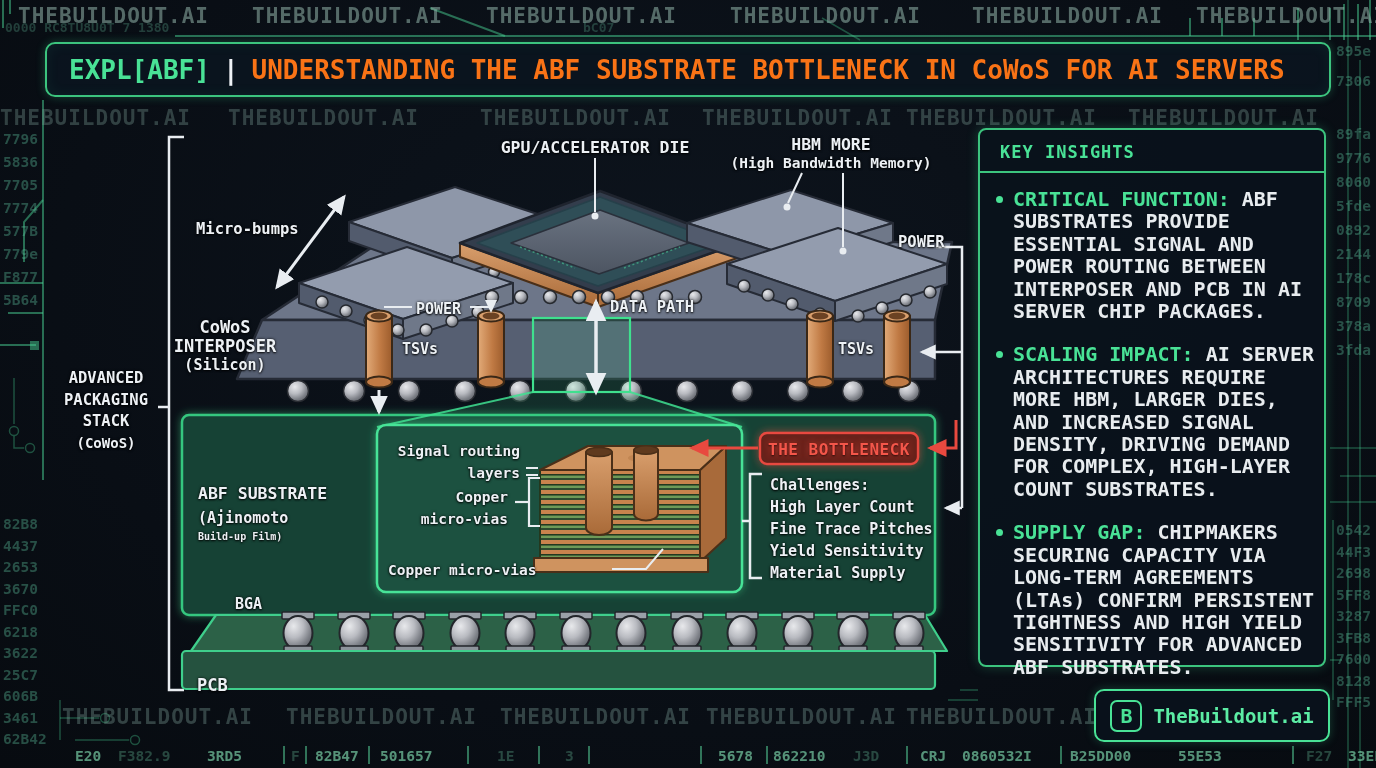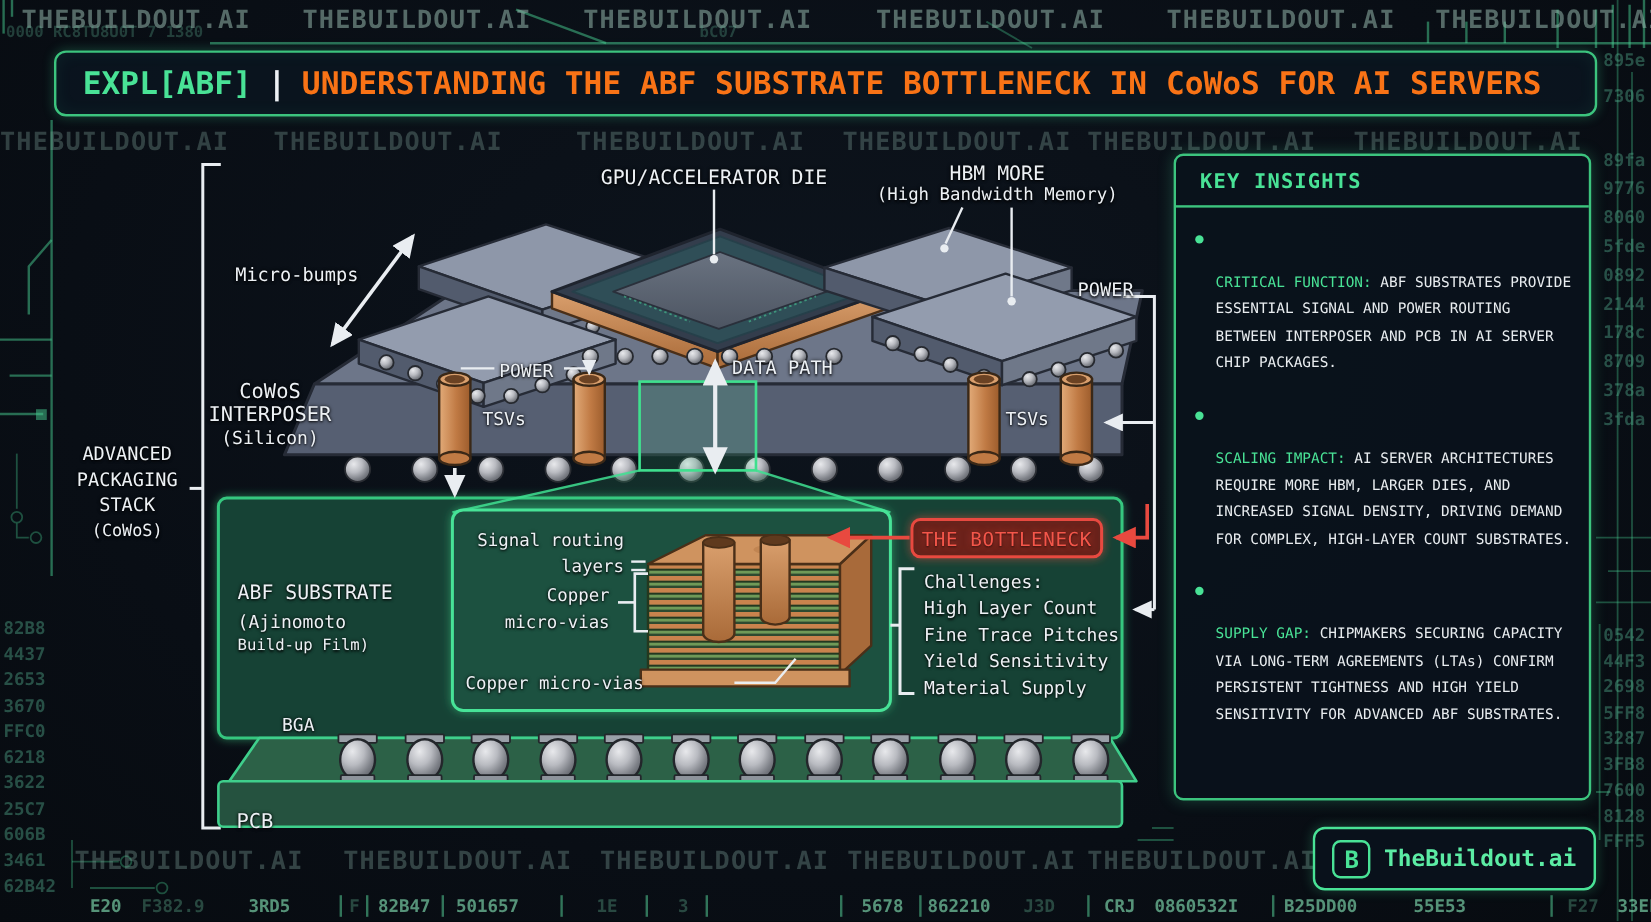--- a/index.html
+++ b/index.html
@@ -18,34 +18,34 @@
   .hexcol span{display:block;}
   .lh23 span{line-height:23px;} .lh215 span{line-height:21.5px;} .lh24 span{line-height:24px;} .lh30 span{line-height:30px;}
   .faintcode{position:absolute;font-size:13px;font-weight:bold;color:rgba(96,180,150,0.30);z-index:1;white-space:nowrap;}
   .titlebar{position:absolute;left:45px;top:42px;width:1286px;height:55px;z-index:3;
     background:rgba(11,20,31,0.93);border:2px solid #3cc47e;border-radius:10px;
     box-shadow:0 0 10px rgba(62,220,150,0.28), inset 0 0 14px rgba(62,220,150,0.07);
     display:flex;align-items:center;padding-left:22px;white-space:nowrap;}
   .titlebar .brand{color:#49e296;font-weight:bold;font-size:26px;}
   .titlebar .sep{color:#edf1f5;font-weight:bold;font-size:26px;margin:0 13px;}
   .titlebar .ttl{color:#f97316;font-weight:bold;font-size:26px;}
-  .lbl{position:absolute;z-index:4;color:#edf1f5;font-weight:normal;white-space:nowrap;
+  .lbl{position:absolute;z-index:4;color:#edf1f5;font-weight:bold;white-space:nowrap;
     text-shadow:0 0 3px rgba(0,0,0,0.85),0 1px 2px rgba(0,0,0,0.8);}
   .center{text-align:center;}
   .right{text-align:right;}
   .red-t{color:#f4564a;text-shadow:0 0 6px rgba(232,73,63,0.6),0 1px 2px rgba(0,0,0,0.8);}
   .panel{position:absolute;left:978px;top:128px;width:348px;height:539px;z-index:3;
     background:rgba(10,18,28,0.94);border:2px solid #3cc47e;border-radius:8px;
     box-shadow:0 0 12px rgba(62,220,150,0.25);}
   .panel-h{padding:12px 20px 9px 20px;border-bottom:2px solid #3cc47e;
     color:#49e296;font-weight:bold;font-size:17px;letter-spacing:1px;}
   .panel-b{padding:15px 8px 0 14px;}
   .ins{display:flex;margin-bottom:21px;}
   .ins .dot{flex:0 0 7px;width:7px;height:7px;border-radius:50%;background:#49e296;margin:8px 10px 0 2px;}
-  .ins .txt{width:308px;font-size:12px;line-height:22.4px;font-weight:normal;color:#e8ecef;margin-top:36px;}
+  .ins .txt{width:308px;font-size:20px;line-height:22.4px;font-weight:bold;color:#e8ecef;}
   .ins .hl{color:#49e296;}
   .logo{position:absolute;left:1094px;top:689px;width:236px;height:53px;z-index:3;
     background:rgba(10,18,28,0.94);border:2px solid #49e296;border-radius:10px;
     box-shadow:0 0 10px rgba(62,220,150,0.25);display:flex;align-items:center;justify-content:center;gap:11px;}
   .logo .bicon{width:32px;height:32px;border:2.5px solid #49e296;border-radius:7px;
     display:flex;align-items:center;justify-content:center;color:#49e296;font-weight:bold;font-size:20px;}
   .logo .ltxt{color:#5ceca4;font-weight:bold;font-size:19px;}
   .hexrow{position:absolute;top:748px;font-size:14.5px;font-weight:bold;z-index:1;white-space:nowrap;}
   .hx-b{color:rgba(134,230,184,0.62);} .hx-d{color:rgba(110,200,162,0.32);}
   .vbar{position:absolute;top:746px;width:2px;height:18px;background:rgba(90,220,160,0.5);z-index:1;}
@@ -114,20 +114,30 @@
   <span class="wm wm-mid" style="left:1128px;top:106px">THEBUILDOUT.AI</span>
   <span class="wm wm-bot" style="left:62px;top:705px">THEBUILDOUT.AI</span>
   <span class="wm wm-bot" style="left:286px;top:705px">THEBUILDOUT.AI</span>
   <span class="wm wm-bot" style="left:500px;top:705px">THEBUILDOUT.AI</span>
   <span class="wm wm-bot" style="left:706px;top:705px">THEBUILDOUT.AI</span>
   <span class="wm wm-bot" style="left:906px;top:705px">THEBUILDOUT.AI</span>
 
   <div class="faintcode" style="left:5px;top:20px">0000 RC8TU8U0T 7 1380</div>
   <div class="faintcode" style="left:583px;top:20px">bC07</div>
 
+  <div class="hexcol lh23" style="left:3px;top:128px">
+      <span>7796</span>
+      <span>5836</span>
+      <span>7705</span>
+      <span>7774</span>
+      <span>577B</span>
+      <span>779e</span>
+      <span>F877</span>
+      <span>5B64</span>
+    </div>
   <div class="hexcol lh215" style="left:3px;top:514px">
       <span>82B8</span>
       <span>4437</span>
       <span>2653</span>
       <span>3670</span>
       <span>FFC0</span>
       <span>6218</span>
       <span>3622</span>
       <span>25C7</span>
       <span>606B</span>
@@ -452,21 +462,21 @@
   <div class="lbl" style="left:610px;top:298px;font-size:15.5px">DATA PATH</div>
   <div class="lbl center" style="left:56px;top:368px;width:100px;font-size:15.5px;line-height:21.5px">
     <div>ADVANCED</div>
     <div>PACKAGING</div>
     <div>STACK</div>
     <div style="font-size:14px">(CoWoS)</div>
   </div>
   <div class="lbl" style="left:198px;top:484px">
     <div style="font-size:16.5px">ABF SUBSTRATE</div>
     <div style="font-size:15px;margin-top:6px">(Ajinomoto</div>
-    <div style="font-size:13px;margin-top:4px">Build-up Film)</div>
+    <div style="font-size:10px;margin-top:4px">Build-up Film)</div>
   </div>
   <div class="lbl right" style="left:378px;top:440px;width:142px;font-size:14.5px;line-height:22px">
     <div>Signal routing</div>
     <div>layers</div>
   </div>
   <div class="lbl right" style="left:378px;top:486px;width:130px;font-size:14.5px;line-height:22px">
     <div>Copper</div>
     <div>micro-vias</div>
   </div>
   <div class="lbl" style="left:388px;top:562px;font-size:14.5px">Copper micro-vias</div>

